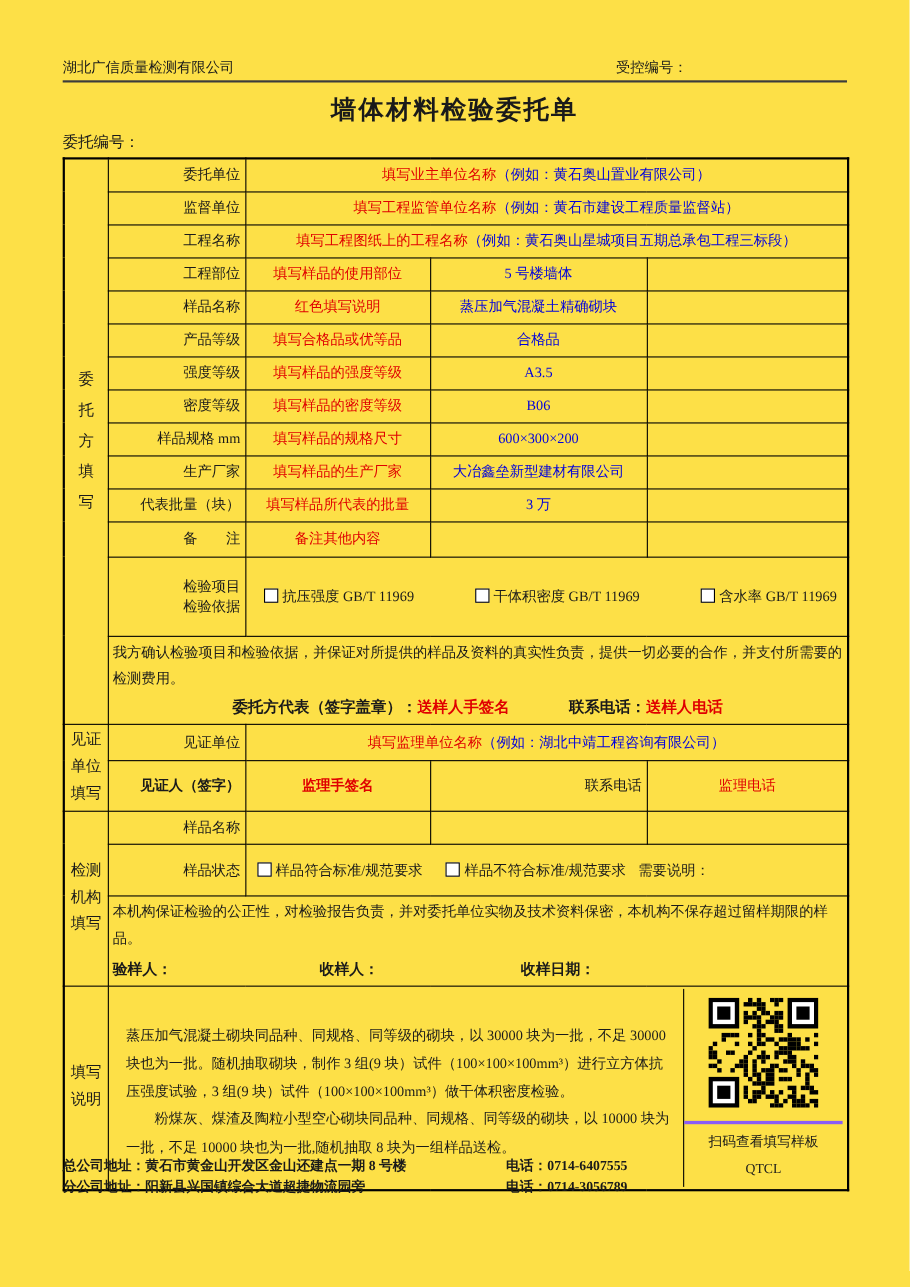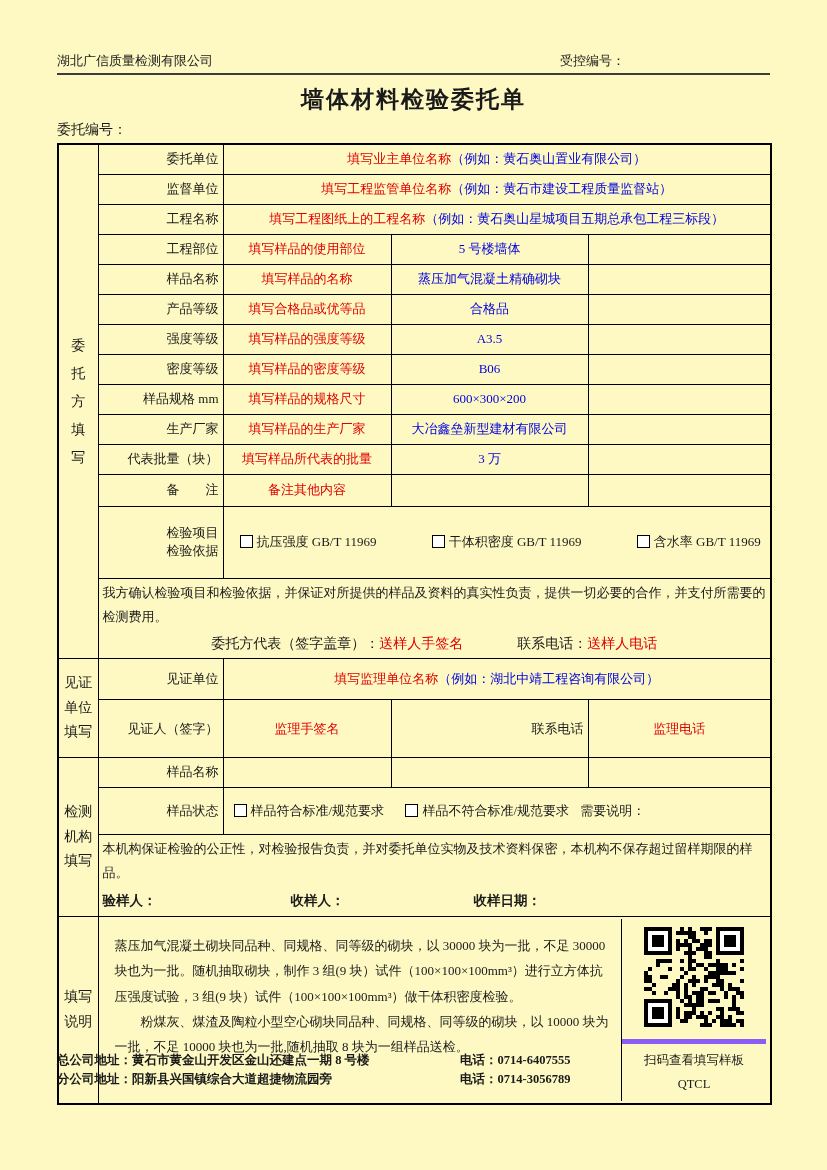--- a/index.html
+++ b/index.html
@@ -1,26 +1,26 @@
 <!DOCTYPE html>
 <html><head>
 <meta charset="utf-8">
 <style>
   * { margin:0; padding:0; box-sizing:border-box; }
   html,body { background:#ffffff; }
   .page {
     position:relative; width:827px; height:1170px; margin:0 auto;
-    background:#fef9c3; color:#1a1a1a;
+    background:#fde047; color:#1a1a1a;
     font-family:"Liberation Serif","DejaVu Serif",serif;
     font-size:13px;
   }
   .abs { position:absolute; }
   .red  { color:#e00000; }
   .blue { color:#0000dd; }
-  .bold { font-weight:normal; }
+  .bold { font-weight:bold; }
 
   
   .company   { left:57px; top:52px; font-size:13px; }
   .ctrl-no   { left:560px; top:52px; font-size:13px; }
   .head-rule { left:57px; top:73px; width:713px; height:2px; background:#3c3c3c; }
   .doc-title { left:0; top:84px; width:827px; text-align:center;
                font-size:23px; font-weight:bold; letter-spacing:2px; }
   .comm-no   { left:57px; top:121px; font-size:14px; }
   .legend    { left:57px; top:121px; width:713px; text-align:right;
                padding-right:44px; font-size:14px; font-style:italic; font-weight:bold; }
@@ -30,43 +30,43 @@
   table.form { position:absolute; left:57px; top:143px; width:713px;
                border-collapse:collapse; table-layout:fixed;
                border:2px solid #000; }
   table.form td { border:1px solid #000; font-size:13px; padding:2px 4px;
                   overflow:hidden; vertical-align:middle; }
   td.sec   { text-align:center; padding:0; }
   td.lbl   { text-align:right; }
   td.val   { padding-left:9px;text-align:center; }
   .v1 { width:15px; margin:0 auto; word-break:break-all; line-break:anywhere;
         line-height:2.0; font-size:14px; text-align:center; }
-  .v2 { width:30px; margin:10px auto; word-break:break-all; line-break:anywhere;
+  .v2 { width:30px; margin:0 auto; word-break:break-all; line-break:anywhere;
         line-height:1.75; font-size:14px; text-align:center; }
 
   .cb { display:inline-block; width:13px; height:13px; border:1.5px solid #000;
         background:#fff; vertical-align:-2px; margin-right:4px; }
   .cb-item { margin-right:52px; white-space:nowrap; }
   .cb-item:last-child { margin-right:0; }
 
   td.stmt { padding:6px 11px; line-height:1.85; font-size:13px; vertical-align:top; }
   .sig-line { text-align:center; margin-top:2px; font-size:14px; }
   .sig-line .gap { display:inline-block; width:54px; }
   .recv-line { margin-top:4px; font-weight:bold; font-size:13.5px; }
   .recv-line span { display:inline-block; }
   .recv-w1 { width:188px; } .recv-w2 { width:183px; }
 
   
   td.notes-cell { padding:0; vertical-align:top; }
-  .notes-flex { display:flex; height:100%; min-height:171px; }
+  .notes-flex { display:flex; height:100%; min-height:171px;align-items:center; }
   .notes-text { flex:1; padding:14px 12px 8px 12px; line-height:1.95; font-size:13px; }
   .notes-text p.indent { text-indent:2em; }
   .qr-box { width:145px; border-left:1px solid #000; display:flex; flex-direction:column; }
   .qr-area { flex:1; display:flex; align-items:center; justify-content:center; padding:8px; }
-  .qr-caption { border-top:5px solid #8b5cf6; text-align:center; padding:5px 2px 4px 2px;
+  .qr-caption { border-top:3px solid #8b5cf6; text-align:center; padding:5px 2px 4px 2px;
                 font-size:12.5px; line-height:1.9; }
 
   
   .footer-line { left:57px; width:713px; font-size:12.5px; font-weight:bold; }
   .f1 { top:1052px; } .f2 { top:1071px; }
   .footer-tel { position:absolute; left:403px; top:0; }
 </style>
 </head>
 <body>
 
@@ -105,21 +105,21 @@
     </tr>
 
     <tr style="height:30px">
       <td class="lbl">工程部位</td>
       <td class="val"><span class="red">填写样品的使用部位</span></td>
       <td class="val"><span class="blue">5 号楼墙体</span></td>
       <td></td>
     </tr>
     <tr style="height:30px">
       <td class="lbl">样品名称</td>
-      <td class="val"><span class="red">填写样品的名称</span></td>
+      <td class="val"><span class="red">红色填写说明</span></td>
       <td class="val"><span class="blue">蒸压加气混凝土精确砌块</span></td>
       <td></td>
     </tr>
     <tr style="height:30px">
       <td class="lbl">产品等级</td>
       <td class="val"><span class="red">填写合格品或优等品</span></td>
       <td class="val"><span class="blue">合格品</span></td>
       <td></td>
     </tr>
     <tr style="height:30px">

